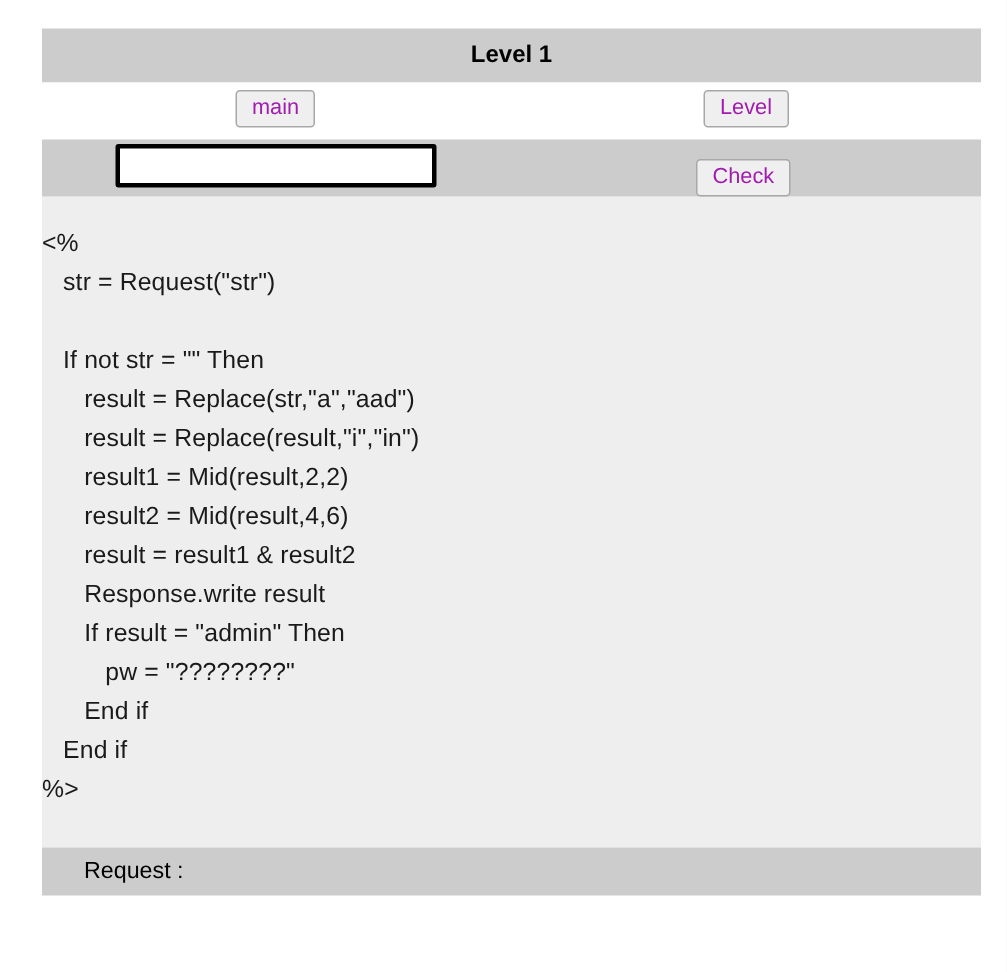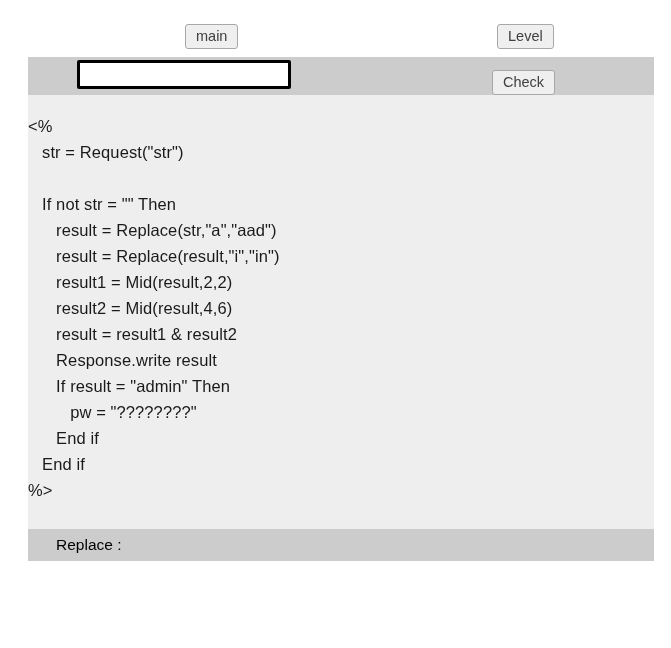--- a/index.html
+++ b/index.html
@@ -38,28 +38,27 @@
   
   .form-bar {
     background: #cccccc;
     height: 38px;
     position: relative;
   }
   .btn {
     position: absolute;
     font-family: "Liberation Sans", sans-serif;
     font-size: 14.5px;
-    color: #404040;
+    color: #a21caf;
     background: #efefef;
     border: 1px solid #a8a8a8;
     border-radius: 3px;
     padding: 3px 10px 4px 10px;
     line-height: 16px;
     cursor: default;
-    margin-left: 28px;
   }
   #btn-main { left: 129px; top: 5px; }
   #btn-back { left: 441px; top: 5px; }
   #btn-check { left: 436px; top: 13px; }
 
   .answer-input {
     position: absolute;
     left: 49px;
     top: 3px;
     width: 200px;
@@ -103,32 +102,33 @@
     color: #000000;
     padding-left: 28px;
     box-sizing: border-box;
   }
 </style>
 </head>
 <body>
 
 <div class="page">
 
+  <div class="title-bar">Level 1</div>
 
   <div class="nav-bar">
     <button class="btn" id="btn-main">main</button>
     <button class="btn" id="btn-back">Level</button>
   </div>
 
   <div class="form-bar">
     <input class="answer-input" type="text" autofocus="" value="" style="">
     <button class="btn" id="btn-check">Check</button>
   </div>
 
   <div class="code-area">
     <pre class="code-pre" id="code-pre"><span class="ln">&lt;%</span><span class="ln">   str = Request("str")</span><span class="ln">&nbsp;</span><span class="ln">   If not str = "" Then</span><span class="ln">      result = Replace(str,"a","aad")</span><span class="ln">      result = Replace(result,"i","in")</span><span class="ln">      result1 = Mid(result,2,2)</span><span class="ln">      result2 = Mid(result,4,6)</span><span class="ln">      result = result1 &amp; result2</span><span class="ln">      Response.write result</span><span class="ln">      If result = "admin" Then</span><span class="ln">         pw = "????????"</span><span class="ln">      End if</span><span class="ln">   End if</span><span class="ln">%&gt;</span></pre>
   </div>
 
   <div class="authkey-bar">
-    <span>Replace :</span><span></span>
+    <span>Request :</span><span></span>
   </div>
 
 </div>
 
 </body></html>

